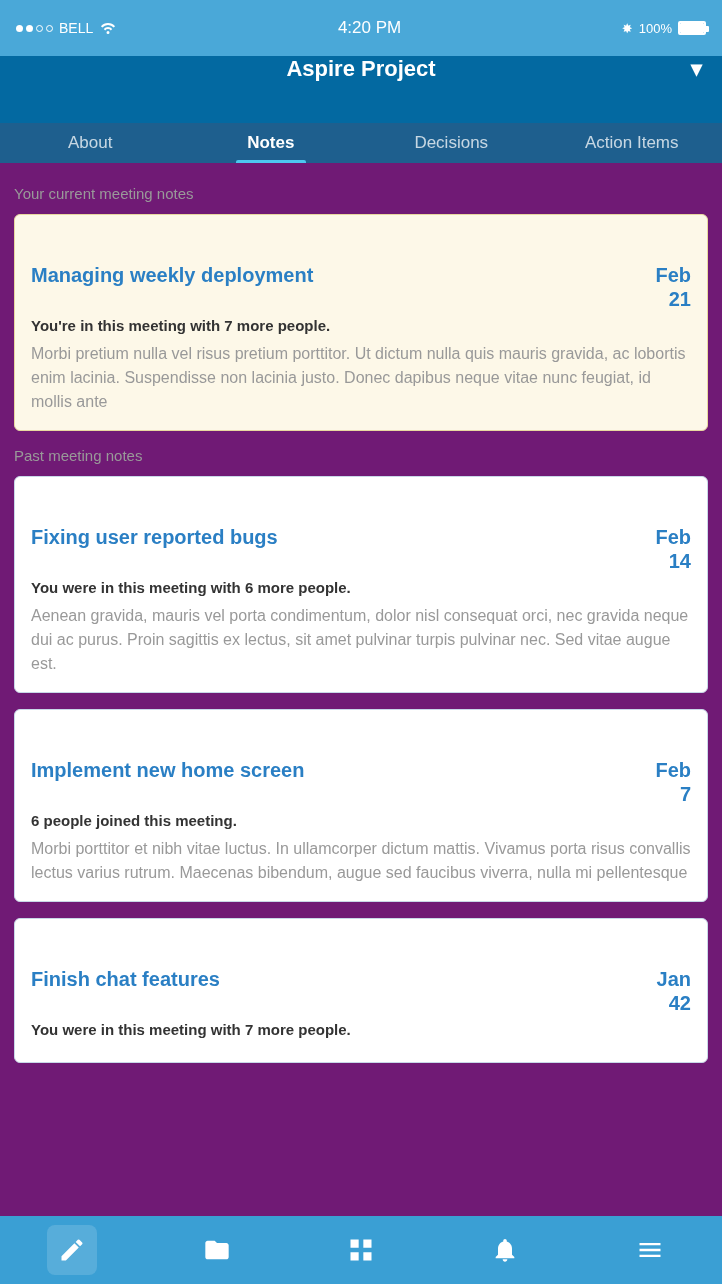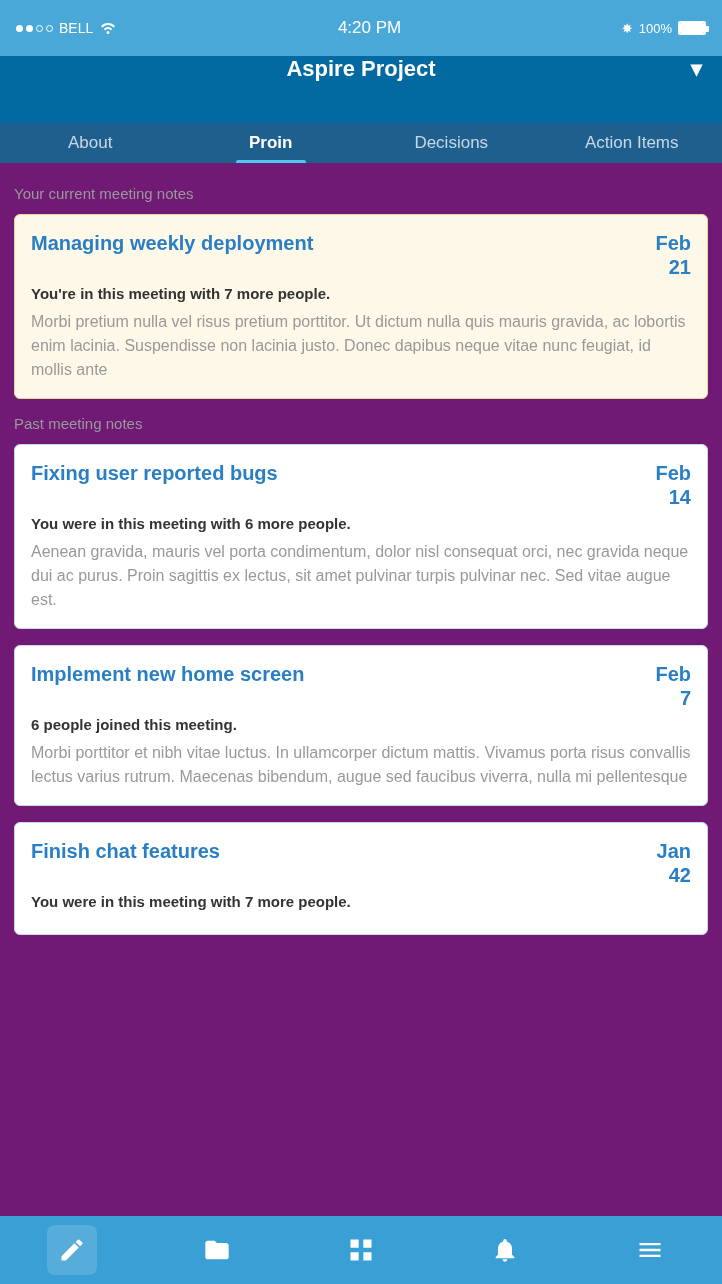--- a/index.html
+++ b/index.html
@@ -111,20 +111,21 @@
     .meeting-card.current {
       background: #fdf8e8;
       border-color: #e8d8a0;
     }
 
     .card-top {
       display: flex;
       justify-content: space-between;
       align-items: flex-start;
       margin-bottom: 6px;
+      margin-top: 32px;
     }
     .card-title {
       color: #2a7fc4;
       font-size: 20px;
       font-weight: 600;
       flex: 1;
       line-height: 1.25;
     }
     .card-date {
       color: #2a7fc4;
@@ -209,21 +210,21 @@
 <div class="header">
   <span class="header-title">Aspire Project</span>
   <span class="header-chevron">▾</span>
 </div>
 
 <div class="tab-bar">
   <div class="tab-item">
     <span>About</span>
   </div>
   <div class="tab-item active">
-    <span>Proin</span>
+    <span>Notes</span>
   </div>
   <div class="tab-item">
     <span>Decisions</span>
   </div>
   <div class="tab-item">
     <span>Action Items</span>
   </div>
 </div>
 
 <div class="main-content">

